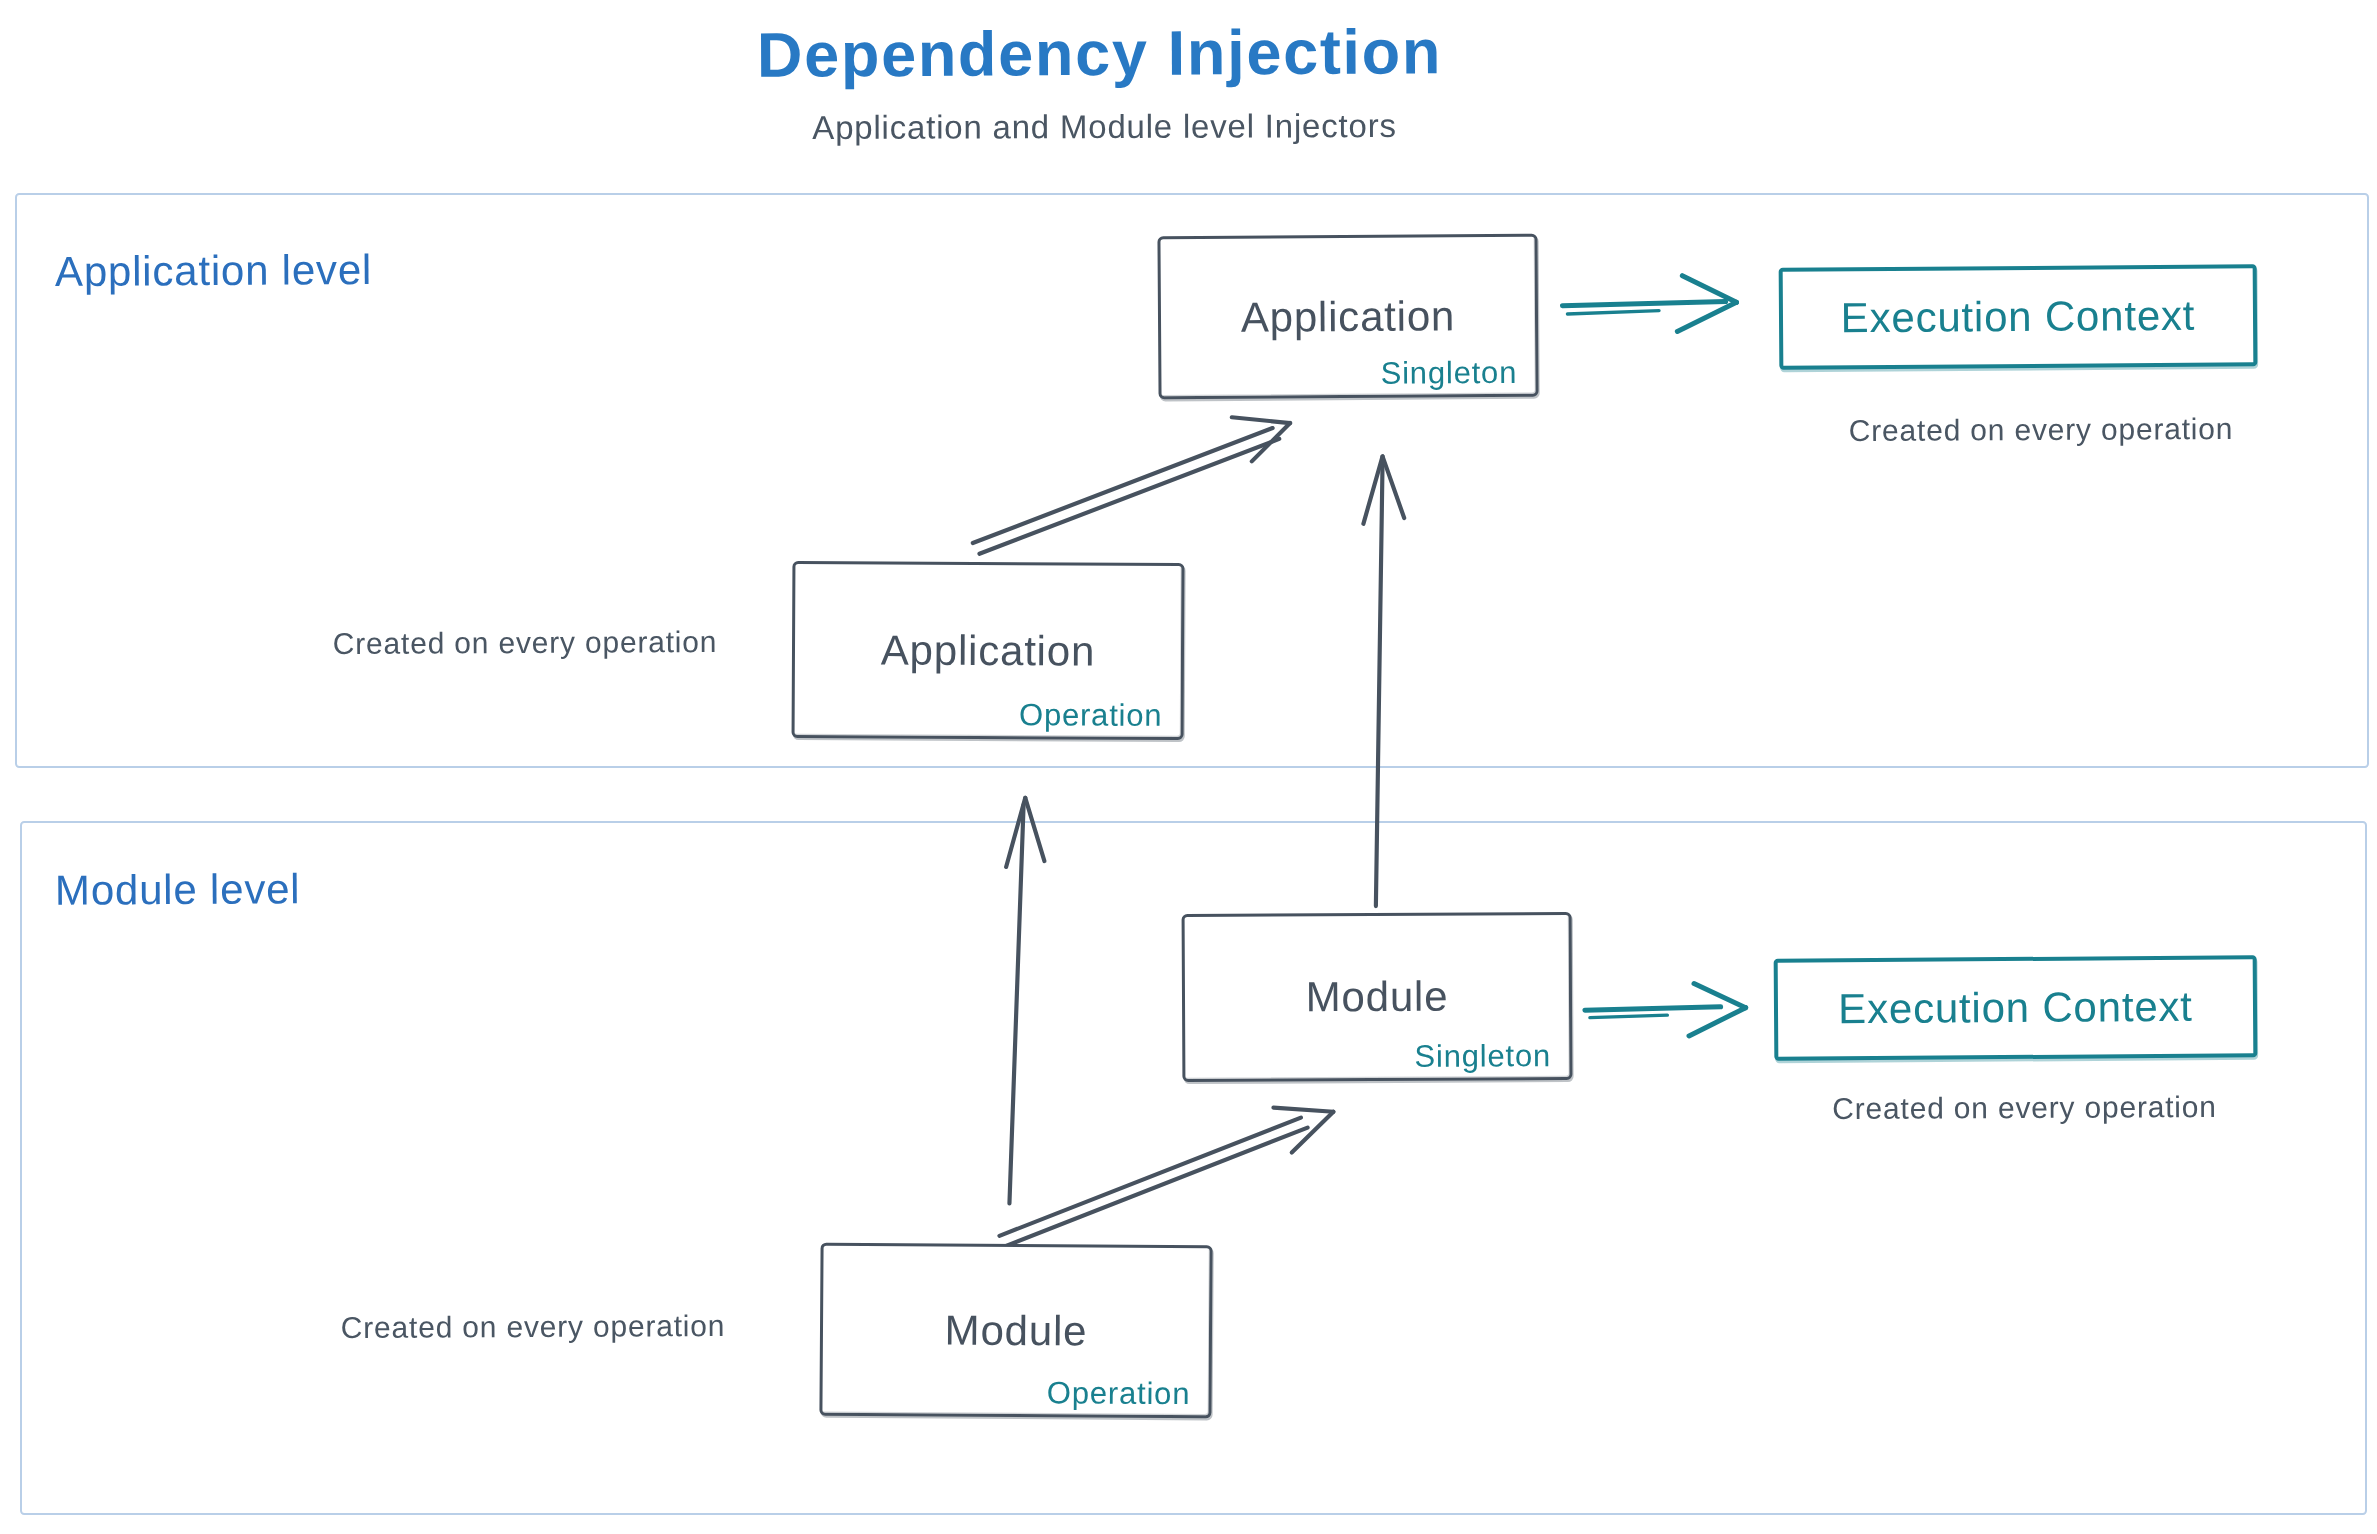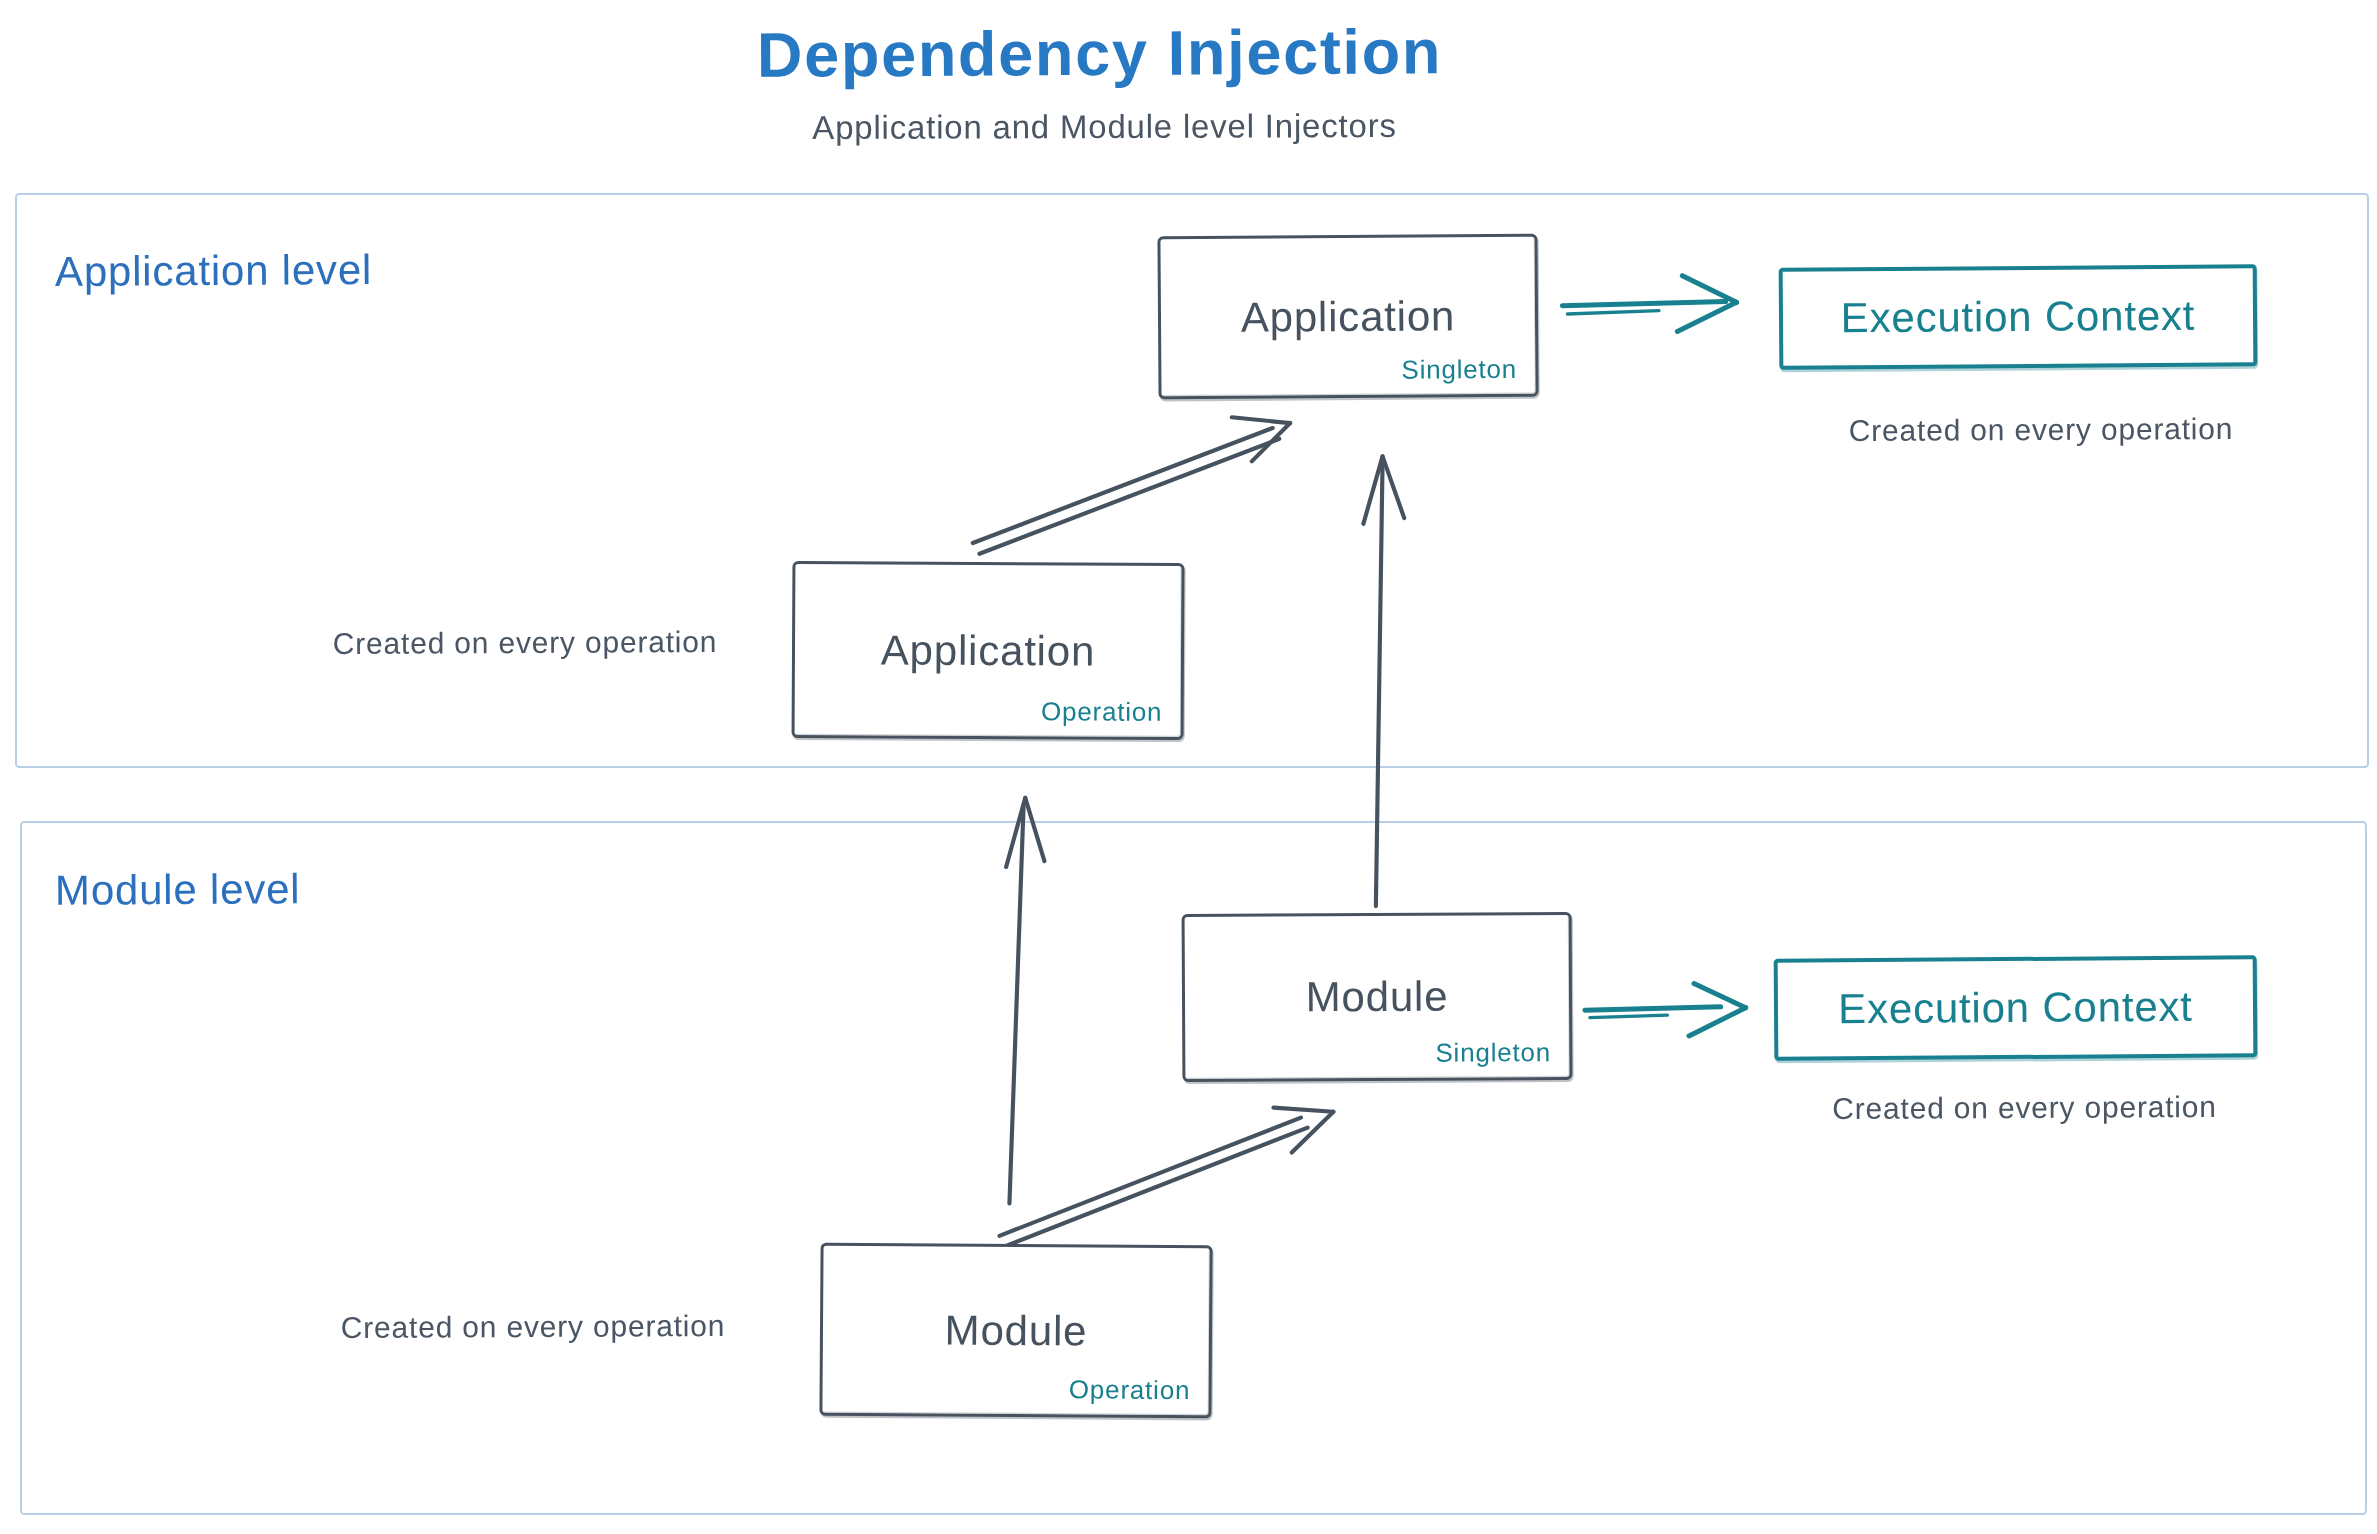--- a/index.html
+++ b/index.html
@@ -43,22 +43,22 @@
   .label-module{left:55px;top:866px;}
 
   
   .node{
     border:3.3px solid var(--ink);border-radius:5.8px;background:#fff;
     box-shadow:1.2px 2.1px 0 rgba(71,82,95,.35), inset -0.8px -1.2px 0 rgba(71,82,95,.25);
     display:flex;align-items:center;justify-content:center;
   }
   .node-title{font-size:42px;letter-spacing:0.8px;color:var(--ink);}
   .node-scope{
-    position:absolute;right:18.3px;bottom:9px;
-    font-size:26px;letter-spacing:0.8px;color:var(--teal);
+    position:absolute;right:18.3px;bottom:3px;
+    font-size:31px;letter-spacing:0.8px;color:var(--teal);
   }
   .box-app-singleton   {left:1158px;top:235px; width:380px;height:163px;transform:rotate(-0.4deg);}
   .box-app-operation   {left:792px; top:562px; width:392px;height:177px;transform:rotate(0.3deg);}
   .box-module-singleton{left:1182px;top:913px;width:390px;height:168px;transform:rotate(-0.3deg);}
   .box-module-operation{left:820px; top:1244px;width:392px;height:173px;transform:rotate(0.4deg);}
 
   
   .ec{
     border:4.2px solid var(--teal);border-radius:4.2px;background:#fff;
     box-shadow:0.8px 2.5px 0 rgba(25,128,143,.35);

